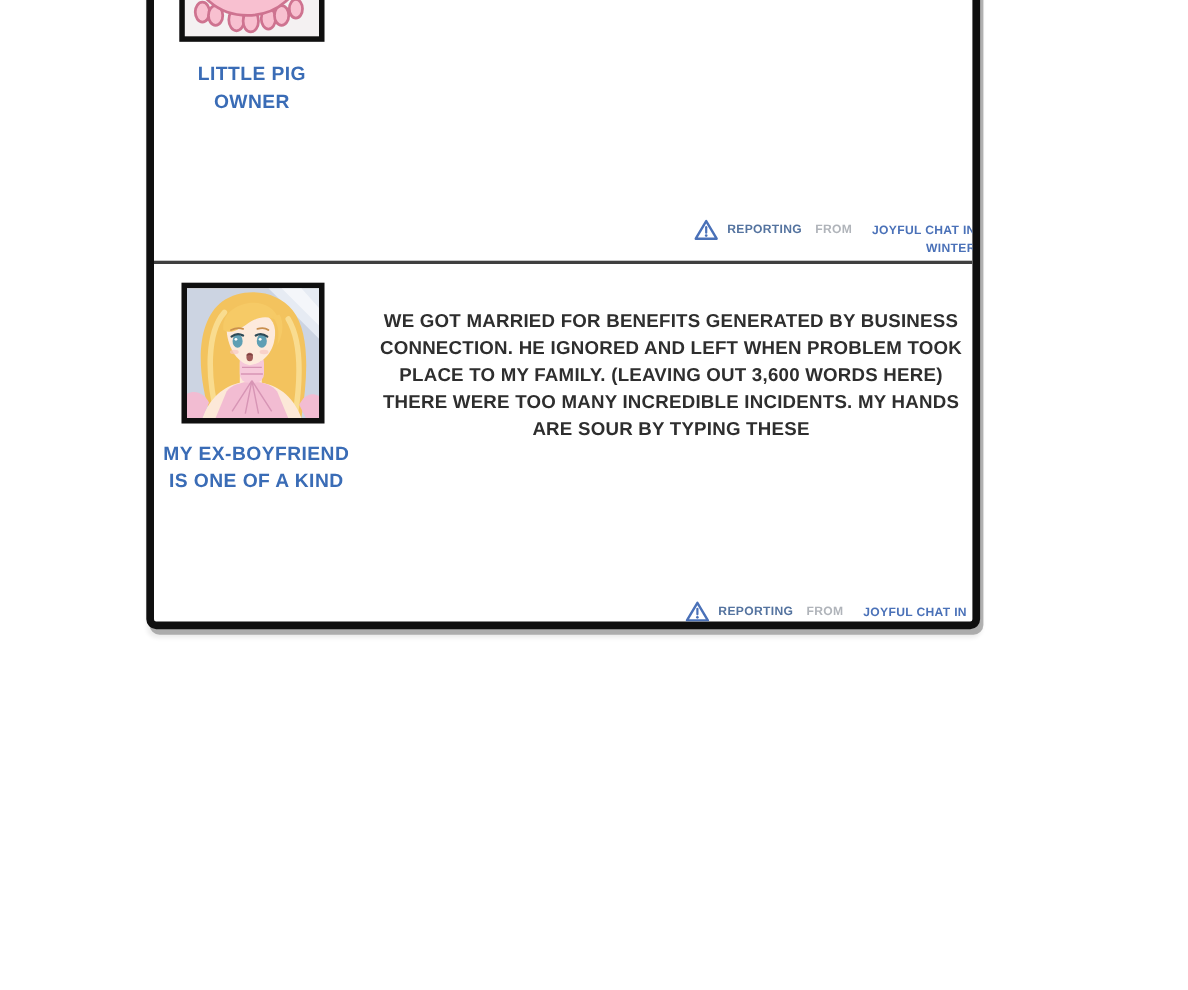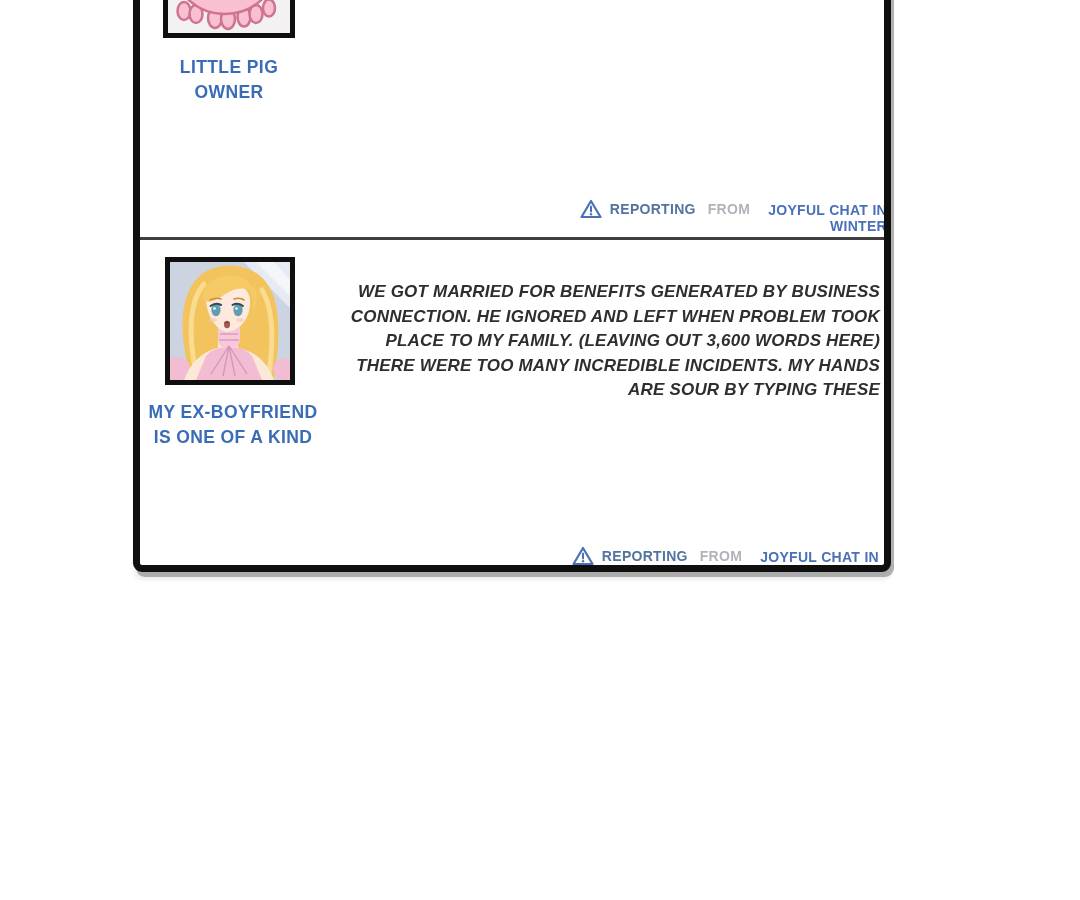--- a/index.html
+++ b/index.html
@@ -36,26 +36,26 @@
     color:var(--label-blue, #3a6cb6);
     font-weight:700; font-size:17.5px; letter-spacing:.4px;
     text-align:center; white-space:pre-line; line-height:1.45;
   }
   #pig-label  { left:11px; top:168px; width:156px; }
   #girl-label { left:8px;  top:513px; width:170px; }
   .post-body {
     position:absolute; left:200px; top:393px; width:540px;
     color:var(--ink, #2e2e2e);
     font-weight:700; font-size:17px; letter-spacing:.2px;
-    line-height:24.5px; text-align:right; white-space:pre-line;font-style:italic;
+    line-height:24.5px; text-align:center; white-space:pre-line;
   }
   .report {
     position:absolute;
     display:flex; align-items:flex-start;
-    font-weight:700; font-size:14px; letter-spacing:.3px;
+    font-weight:700; font-size:11px; letter-spacing:.3px;
     line-height:14px;
   }
   #report-top    { top:311px; right:-3px; }
   #report-bottom { top:658px; right:5px;  }
   .report .tri { flex:0 0 auto; margin-right:8px; margin-top:1px; }
   .report .reporting { color:var(--steel-blue, #54739f); margin-top:4px; }
   .report .from      { color:var(--muted-gray, #b0b4ba); margin-top:4px; margin-left:12px;text-align:center; }
   .report .source    {
     color:var(--source-blue, #4a71b8); margin-top:4px; margin-left:18px;
     text-align:right; white-space:pre-line; line-height:16px;

